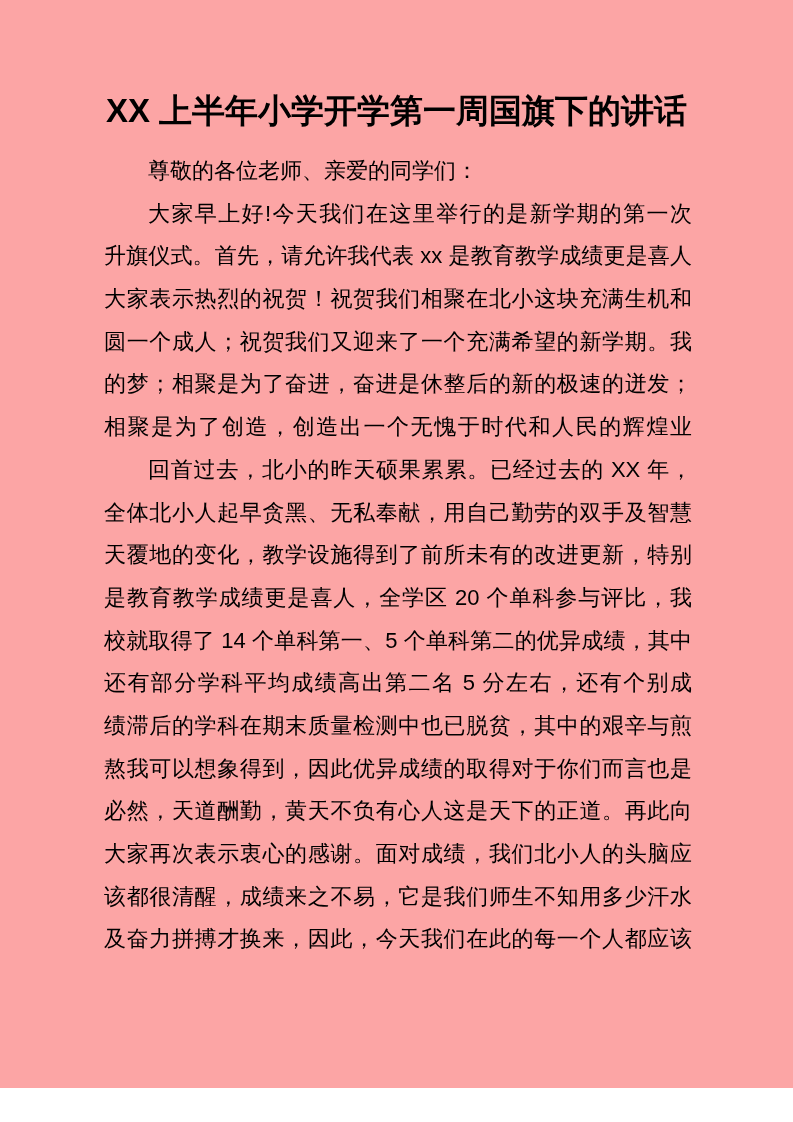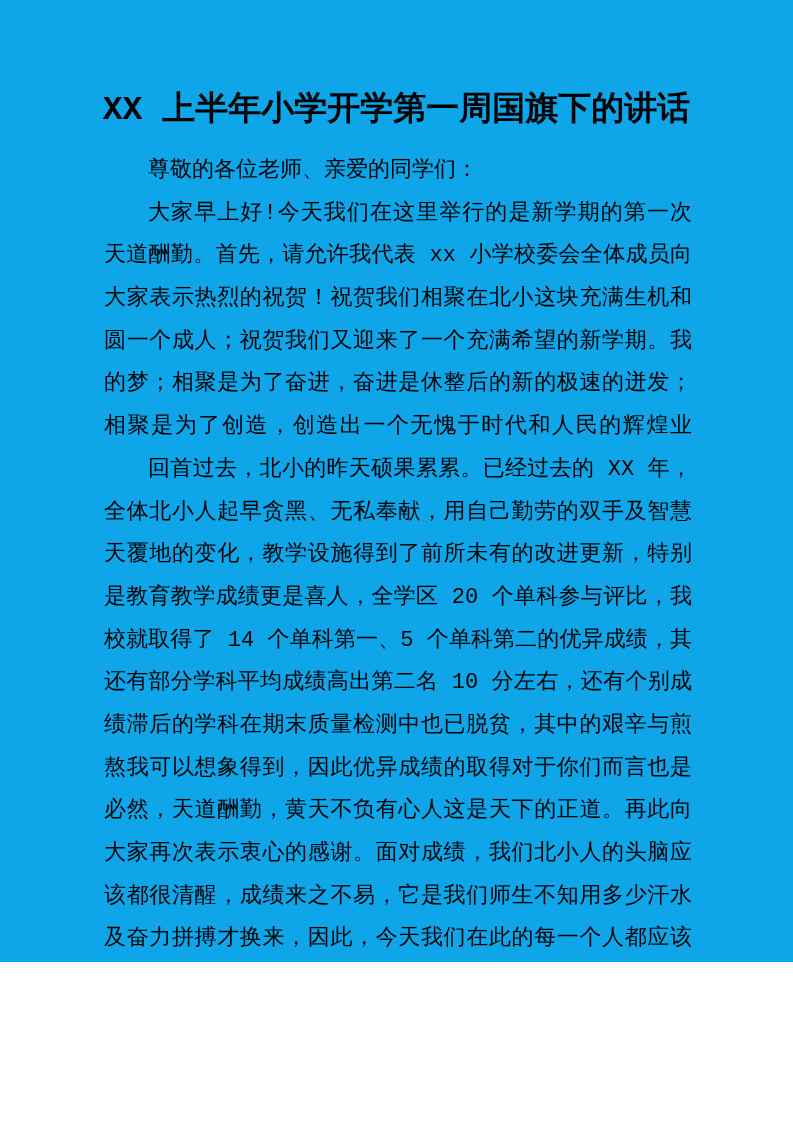--- a/index.html
+++ b/index.html
@@ -3,24 +3,24 @@
 <meta charset="utf-8">
 <style>
   html, body {
     margin: 0;
     padding: 0;
     background: #ffffff;
   }
   .page {
     position: relative;
     width: 793px;
-    height: 962px;
-    background: #0ea5e9;
+    height: 1088px;
+    background: #fca5a5;
     overflow: hidden;
-    font-family: Liberation Mono, monospace;
+    font-family: Liberation Sans, sans-serif;
     color: #000000;
   }
   .doc-title {
     padding-top: 93px;
     width: 100%;
     text-align: center;
     font-size: 33px;
     font-weight: bold;
     line-height: 36px;
     letter-spacing: 0px;
@@ -49,31 +49,31 @@
   }
 </style>
 </head>
 <body>
 
 <div class="page">
   <div class="doc-title">XX 上半年小学开学第一周国旗下的讲话</div>
   <div class="doc-body">
       <div class="line indent">尊敬的各位老师、亲爱的同学们：</div>
       <div class="line indent justify">大家早上好!今天我们在这里举行的是新学期的第一次</div>
-      <div class="line justify">天道酬勤。首先，请允许我代表 xx 小学校委会全体成员向</div>
+      <div class="line justify">升旗仪式。首先，请允许我代表 xx 是教育教学成绩更是喜人</div>
       <div class="line justify">大家表示热烈的祝贺！祝贺我们相聚在北小这块充满生机和</div>
       <div class="line justify">圆一个成人；祝贺我们又迎来了一个充满希望的新学期。我</div>
       <div class="line justify">的梦；相聚是为了奋进，奋进是休整后的新的极速的迸发；</div>
       <div class="line justify">相聚是为了创造，创造出一个无愧于时代和人民的辉煌业绩。</div>
       <div class="line indent justify">回首过去，北小的昨天硕果累累。已经过去的 XX 年，</div>
       <div class="line justify">全体北小人起早贪黑、无私奉献，用自己勤劳的双手及智慧</div>
       <div class="line justify">天覆地的变化，教学设施得到了前所未有的改进更新，特别</div>
       <div class="line justify">是教育教学成绩更是喜人，全学区 20 个单科参与评比，我</div>
       <div class="line justify">校就取得了 14 个单科第一、5 个单科第二的优异成绩，其中</div>
-      <div class="line justify">还有部分学科平均成绩高出第二名 10 分左右，还有个别成</div>
+      <div class="line justify">还有部分学科平均成绩高出第二名 5 分左右，还有个别成</div>
       <div class="line justify">绩滞后的学科在期末质量检测中也已脱贫，其中的艰辛与煎</div>
       <div class="line justify">熬我可以想象得到，因此优异成绩的取得对于你们而言也是</div>
       <div class="line justify">必然，天道酬勤，黄天不负有心人这是天下的正道。再此向</div>
       <div class="line justify">大家再次表示衷心的感谢。面对成绩，我们北小人的头脑应</div>
       <div class="line justify">该都很清醒，成绩来之不易，它是我们师生不知用多少汗水</div>
       <div class="line justify">及奋力拼搏才换来，因此，今天我们在此的每一个人都应该</div>
     </div>
 </div>
 
 </body></html>

